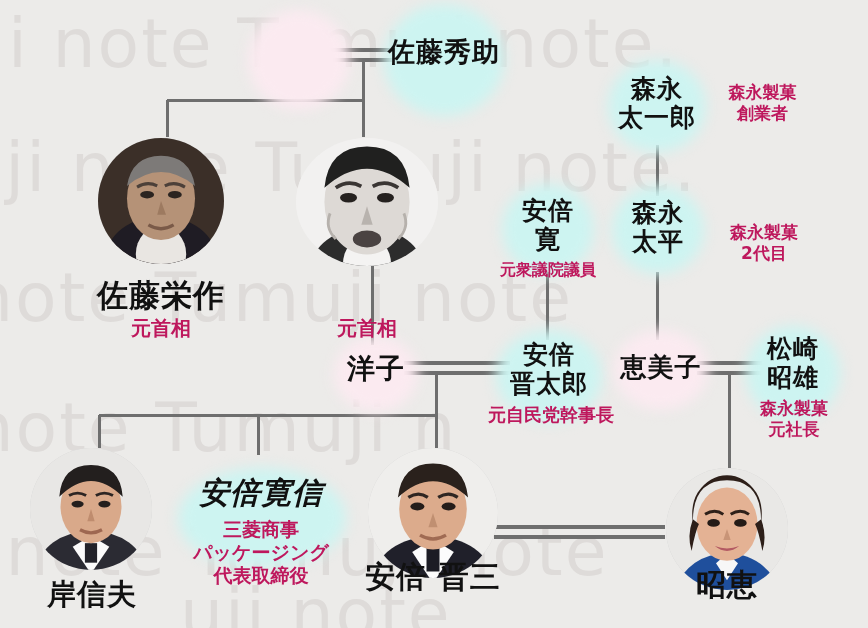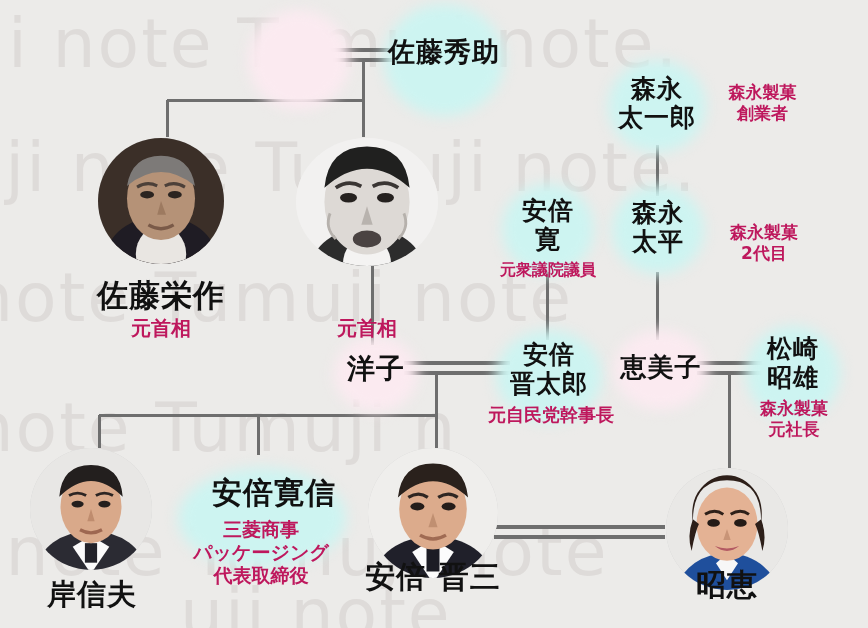--- a/index.html
+++ b/index.html
@@ -253,21 +253,21 @@
 
   <div class="name" style="left:746px;top:334px;width:94px;font-size:25px;">松崎
 昭雄</div>
 
   <div class="name" style="left:612px;top:352px;width:98px;font-size:26px;">恵美子</div>
   <div class="role" style="left:737px;top:398px;width:114px;font-size:17px;">森永製菓
 元社長</div>
 
   <div class="name" style="left:22px;top:578px;width:140px;font-size:29px;">岸信夫</div>
 
-  <div class="name" style="left:189px;top:476px;width:170px;font-size:30px;">安倍寛信</div>
+  <div class="name" style="left:176px;top:476px;width:170px;font-size:30px;font-style:italic;">安倍寛信</div>
   <div class="role" style="left:166px;top:518px;width:190px;font-size:19px;">三菱商事
 パッケージング
 代表取締役</div>
 
   <div class="name" style="left:358px;top:560px;width:150px;font-size:30px;">安倍 晋三</div>
 
   <div class="name" style="left:662px;top:568px;width:130px;font-size:30px;text-align:center;">昭恵</div>
 
 </div>
 

